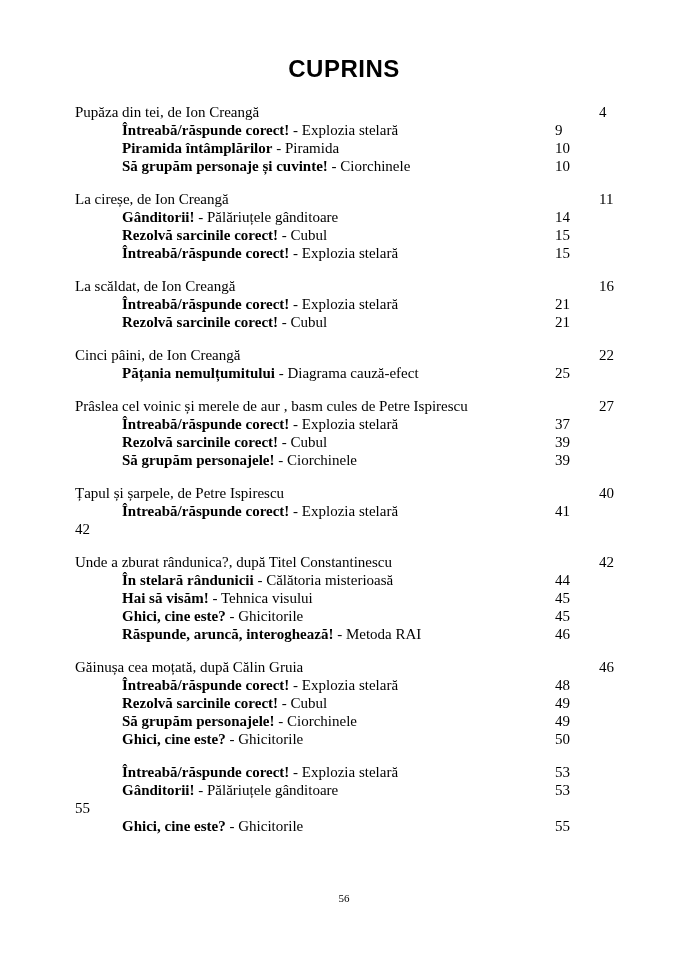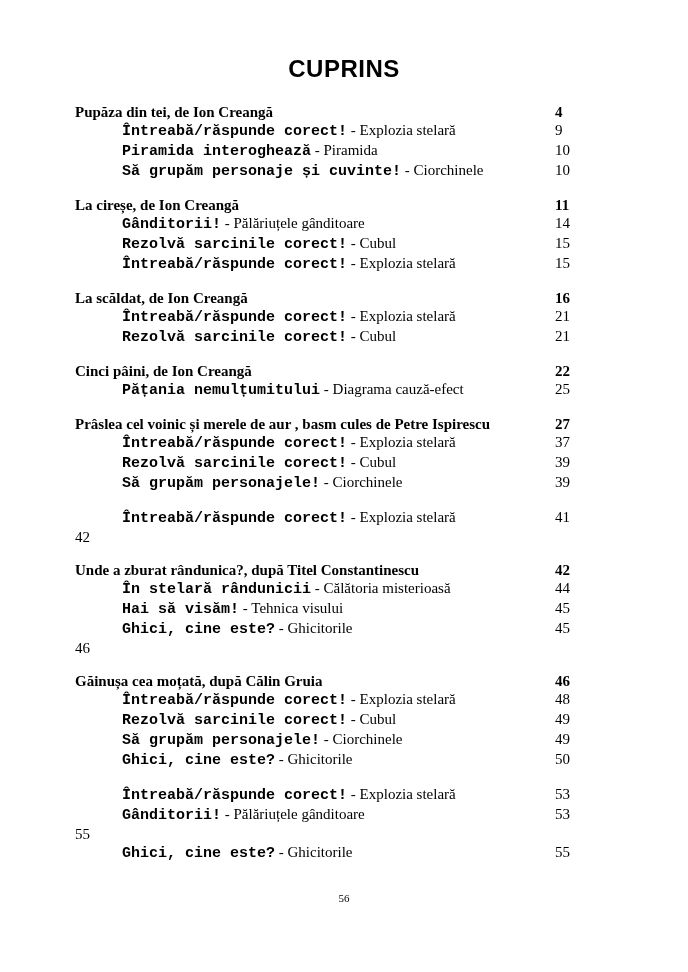--- a/index.html
+++ b/index.html
@@ -40,28 +40,28 @@
     display: grid;
     grid-template-columns: 480px auto;
     font-size: 15px;
     line-height: 18px;
   }
   .cell-title {
     white-space: nowrap;
     overflow: visible;
   }
   .head {
-    font-weight: bold;
+    font-weight: normal;
+    gap: 44px;
   }
   .item .cell-title {
     padding-left: 47px;
   }
   .activity {
     font-weight: bold;
-    font-family: Liberation Mono, monospace;
   }
   .sep, .method {
     font-weight: normal;
   }
   .cell-page {
     text-align: left;
   }
   .footer {
     position: absolute;
     top: 889px;
@@ -83,21 +83,21 @@
       <span class="cell-title">Pupăza din tei, de Ion Creangă</span>
       <span class="cell-page">4</span>
     </div>
 
   <div class="row item">
     <span class="cell-title"><b class="activity">Întreabă/răspunde corect!</b><span class="sep"> - </span><span class="method">Explozia stelară</span></span>
     <span class="cell-page">9</span>
   </div>
 
   <div class="row item">
-    <span class="cell-title"><b class="activity">Piramida interoghează</b><span class="sep"> - </span><span class="method">Piramida</span></span>
+    <span class="cell-title"><b class="activity">Piramida întâmplărilor</b><span class="sep"> - </span><span class="method">Piramida</span></span>
     <span class="cell-page">10</span>
   </div>
 
   <div class="row item">
     <span class="cell-title"><b class="activity">Să grupăm personaje și cuvinte!</b><span class="sep"> - </span><span class="method">Ciorchinele</span></span>
     <span class="cell-page">10</span>
   </div>
 </section>
 
   <section class="section">
@@ -167,20 +167,24 @@
     <span class="cell-page">39</span>
   </div>
 
   <div class="row item">
     <span class="cell-title"><b class="activity">Să grupăm personajele!</b><span class="sep"> - </span><span class="method">Ciorchinele</span></span>
     <span class="cell-page">39</span>
   </div>
 </section>
 
   <section class="section">
+    <div class="row head">
+      <span class="cell-title">Țapul și șarpele, de Petre Ispirescu</span>
+      <span class="cell-page">40</span>
+    </div>
 
   <div class="row item">
     <span class="cell-title"><b class="activity">Întreabă/răspunde corect!</b><span class="sep"> - </span><span class="method">Explozia stelară</span></span>
     <span class="cell-page">41</span>
   </div>
 
   <div class="row item">
     <span class="cell-page">42</span>
   </div>
 </section>
@@ -200,20 +204,21 @@
     <span class="cell-title"><b class="activity">Hai să visăm!</b><span class="sep"> - </span><span class="method">Tehnica visului</span></span>
     <span class="cell-page">45</span>
   </div>
 
   <div class="row item">
     <span class="cell-title"><b class="activity">Ghici, cine este?</b><span class="sep"> - </span><span class="method">Ghicitorile</span></span>
     <span class="cell-page">45</span>
   </div>
 
   <div class="row item">
+    <span class="cell-title"><b class="activity">Răspunde, aruncă, interoghează!</b><span class="sep"> - </span><span class="method">Metoda RAI</span></span>
     <span class="cell-page">46</span>
   </div>
 </section>
 
   <section class="section">
     <div class="row head">
       <span class="cell-title">Găinușa cea moțată, după Călin Gruia</span>
       <span class="cell-page">46</span>
     </div>
 

